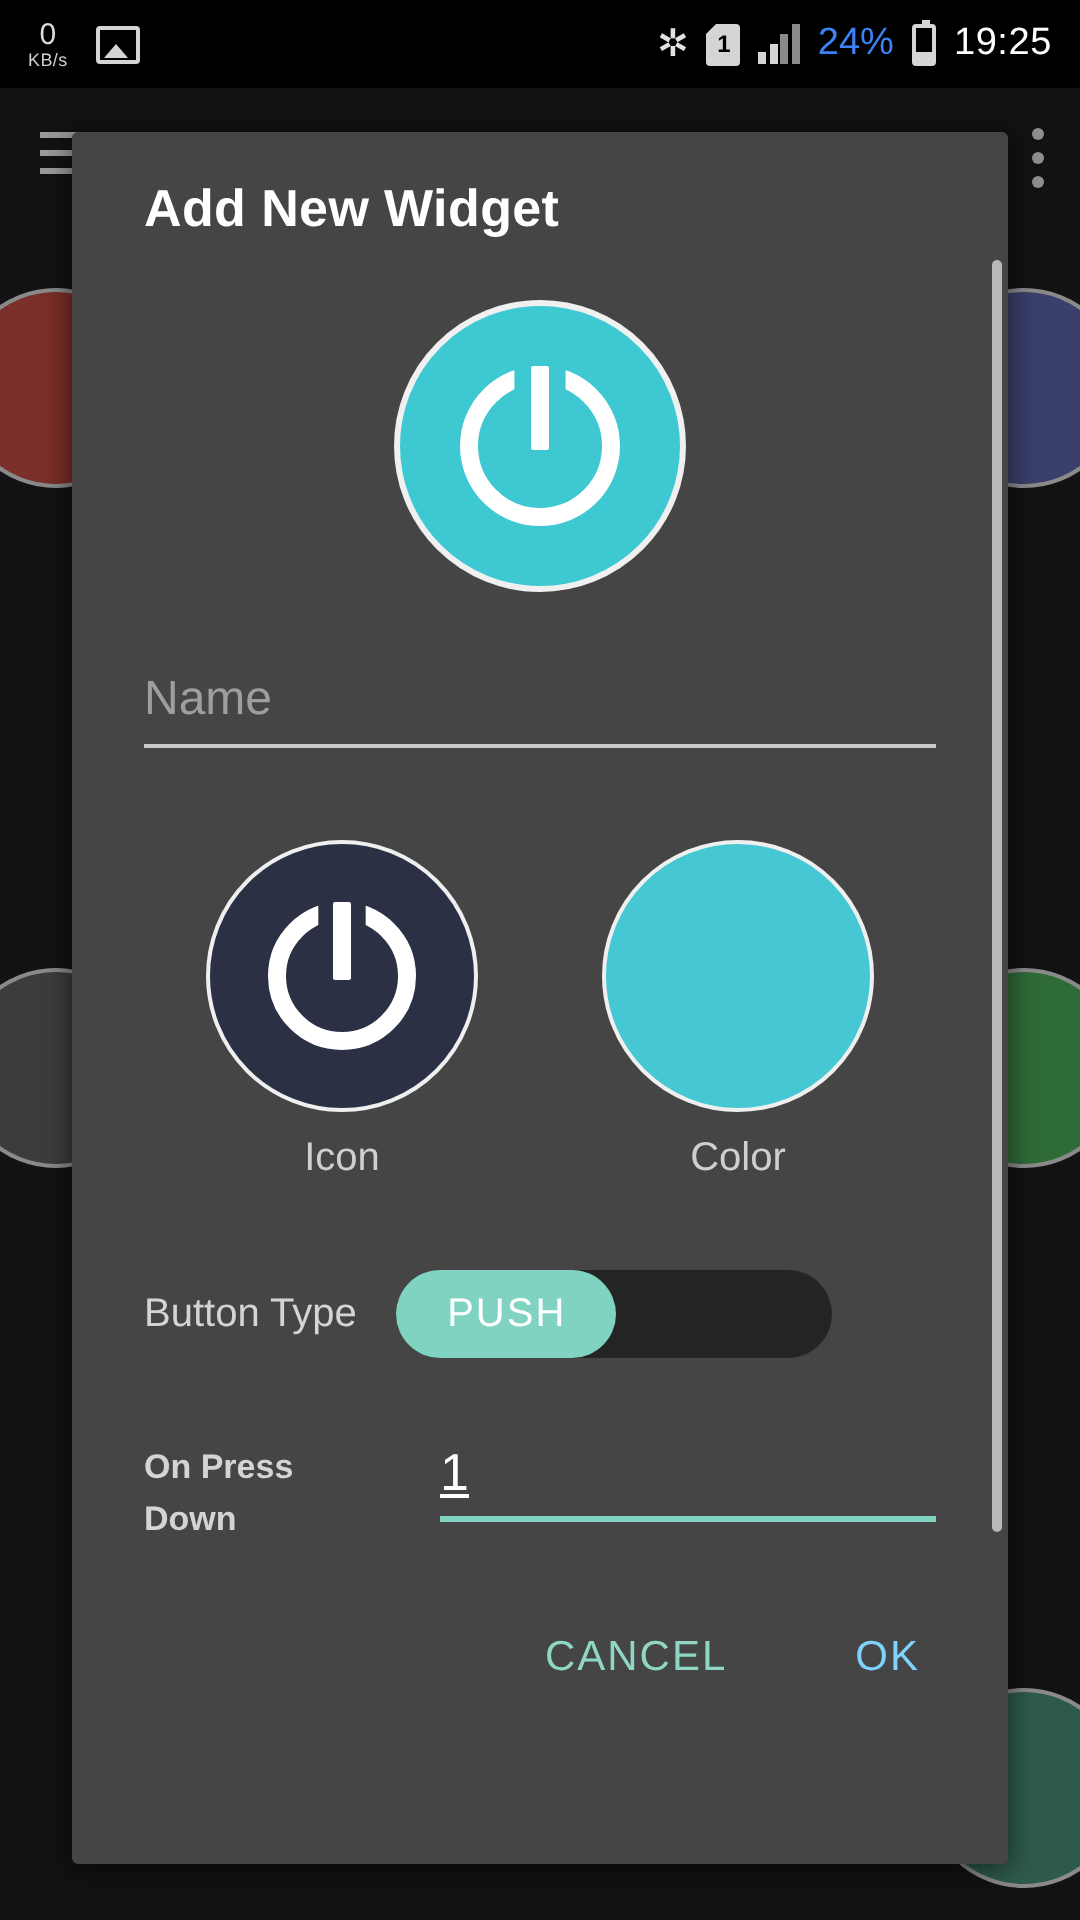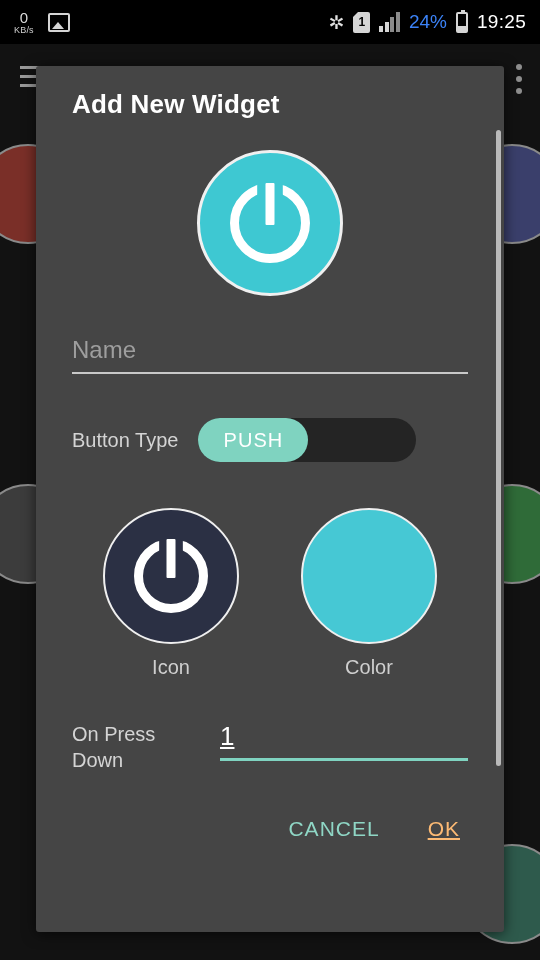--- a/index.html
+++ b/index.html
@@ -111,31 +111,31 @@
     position:relative; width:218px; height:44px; border-radius:22px;
     background:#242424; margin-left:20px;
   }
   #toggle-thumb {
     position:absolute; left:0; top:0; width:110px; height:44px; border-radius:22px;
     background:#7fd3c0; display:flex; align-items:center; justify-content:center;
   }
   #toggle-thumb span { color:#ffffff; font-size:20px; letter-spacing:1px; }
 
   #onpress-row { display:flex; align-items:flex-start; margin:42px 0 0 0; padding:0 36px; }
-  #onpress-label { color:#d4d4d4; font-size:20px; line-height:26px; width:120px; flex:none; }
+  #onpress-label { color:#d4d4d4; font-size:17px; line-height:26px; width:120px; flex:none;font-weight:bold; }
   #onpress-field { flex:1; margin-left:28px; }
   #onpress-input {
     width:100%; background:transparent; border:none; outline:none;
     border-bottom:3px solid #7fd3c0;
     color:#ffffff; font-size:26px; padding:0 0 6px 0;
     font-family:"Liberation Sans", sans-serif;
     text-decoration:underline; text-decoration-color:#ffffff;
   }
 
-  #actions { display:flex; justify-content:flex-end; align-items:center; gap:44px;
+  #actions { display:flex; justify-content:flex-end; align-items:center; gap:60px;
              margin-top:38px; padding:0 42px; }
   .action-btn {
     background:none; border:none; cursor:pointer;
     color:#8fd6c5; font-size:21px; letter-spacing:1px;
     font-family:"Liberation Sans", sans-serif; padding:6px 2px;
   }
 
   #dialog-scrollbar {
     position:absolute; right:3px; top:64px; width:5px; height:636px;
     background:#b9b9b9; border-radius:3px;
@@ -201,55 +201,55 @@
       <div id="preview-circle" style="background: rgb(62, 200, 210); border-color: rgb(240, 240, 240);">
         <div class="power-glyph" style="width:80px;height:80px;">
           <div class="ring" style="width:80px;height:80px;border-width:9px;"></div>
           <div class="bar" style="width:9px;height:42px;"></div>
         </div>
       </div>
     </div>
 
     <div id="name-row">
       <input id="name-input" type="text" placeholder="Name" style="">
-    </div>
-
-    <div id="buttontype-row">
-      <div id="buttontype-label">Button Type</div>
-      <div id="toggle" style="background: rgb(36, 36, 36);">
-        <div id="toggle-thumb" style="background: rgb(127, 211, 192);">
-          <span>PUSH</span>
-        </div>
-      </div>
     </div>
 
     <div id="pickers">
       <div class="picker">
         <div class="picker-circle" id="icon-circle" style="background: rgb(43, 48, 68);">
           <div class="power-glyph" style="width:74px;height:74px;">
             <div class="ring" style="width:74px;height:74px;border-width:9px;"></div>
             <div class="bar" style="width:9px;height:39px;"></div>
           </div>
         </div>
         <div class="picker-label">Icon</div>
       </div>
       <div class="picker">
         <div class="picker-circle" id="color-circle" style="background: rgb(70, 200, 212);"></div>
         <div class="picker-label">Color</div>
       </div>
     </div>
 
+    <div id="buttontype-row">
+      <div id="buttontype-label">Button Type</div>
+      <div id="toggle" style="background: rgb(36, 36, 36);">
+        <div id="toggle-thumb" style="background: rgb(127, 211, 192);">
+          <span>PUSH</span>
+        </div>
+      </div>
+    </div>
+
     <div id="onpress-row">
       <div id="onpress-label">On Press Down</div>
       <div id="onpress-field">
         <input id="onpress-input" type="text" value="1" style="border-bottom-color: rgb(127, 211, 192);">
       </div>
     </div>
 
     <div id="actions">
       <button class="action-btn" style="color: rgb(143, 214, 197);">CANCEL</button>
-      <button class="action-btn" style="color: #fdba74; text-decoration: underline;">OK</button>
+      <button class="action-btn" style="color: #7dd3fc;">OK</button>
     </div>
 
     <div id="dialog-scrollbar"></div>
   </div>
 
 </div>
 
 </body></html>

